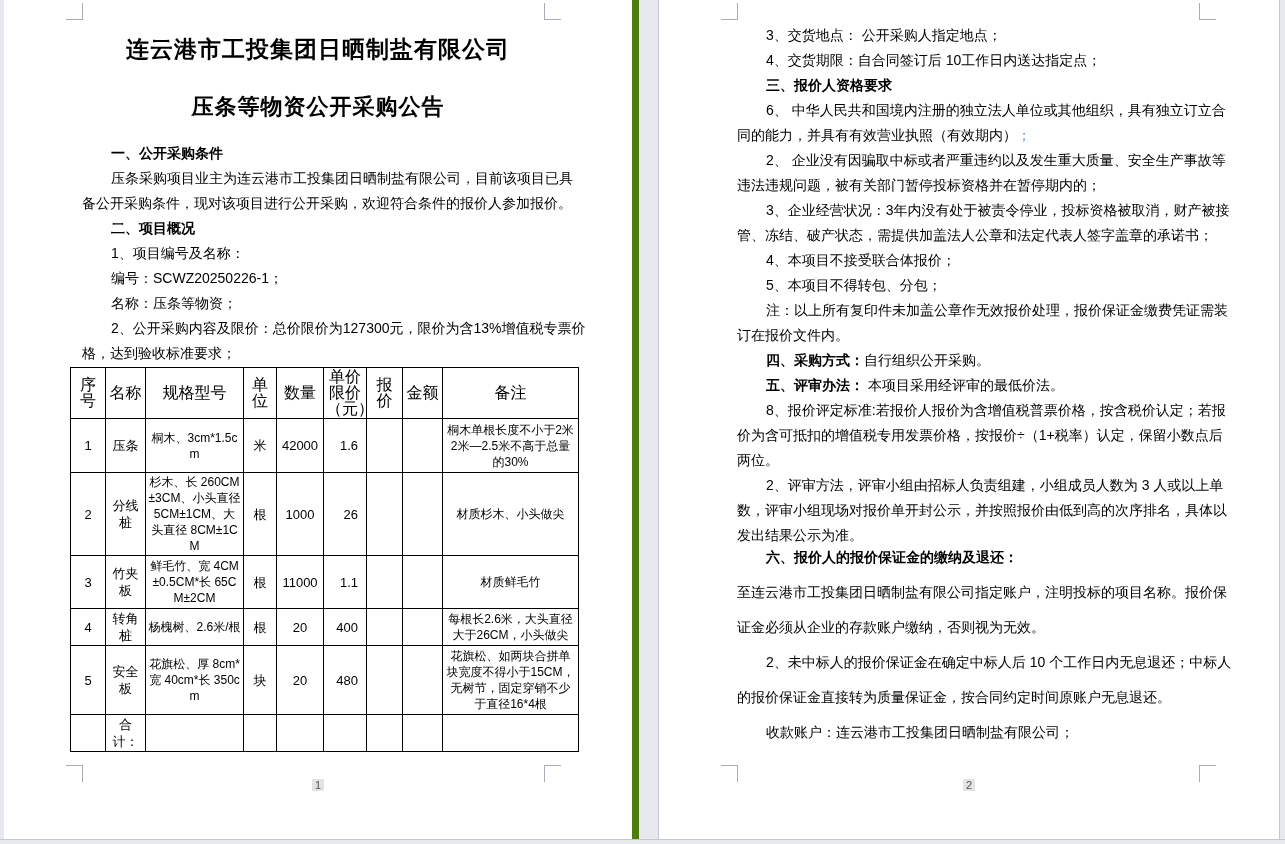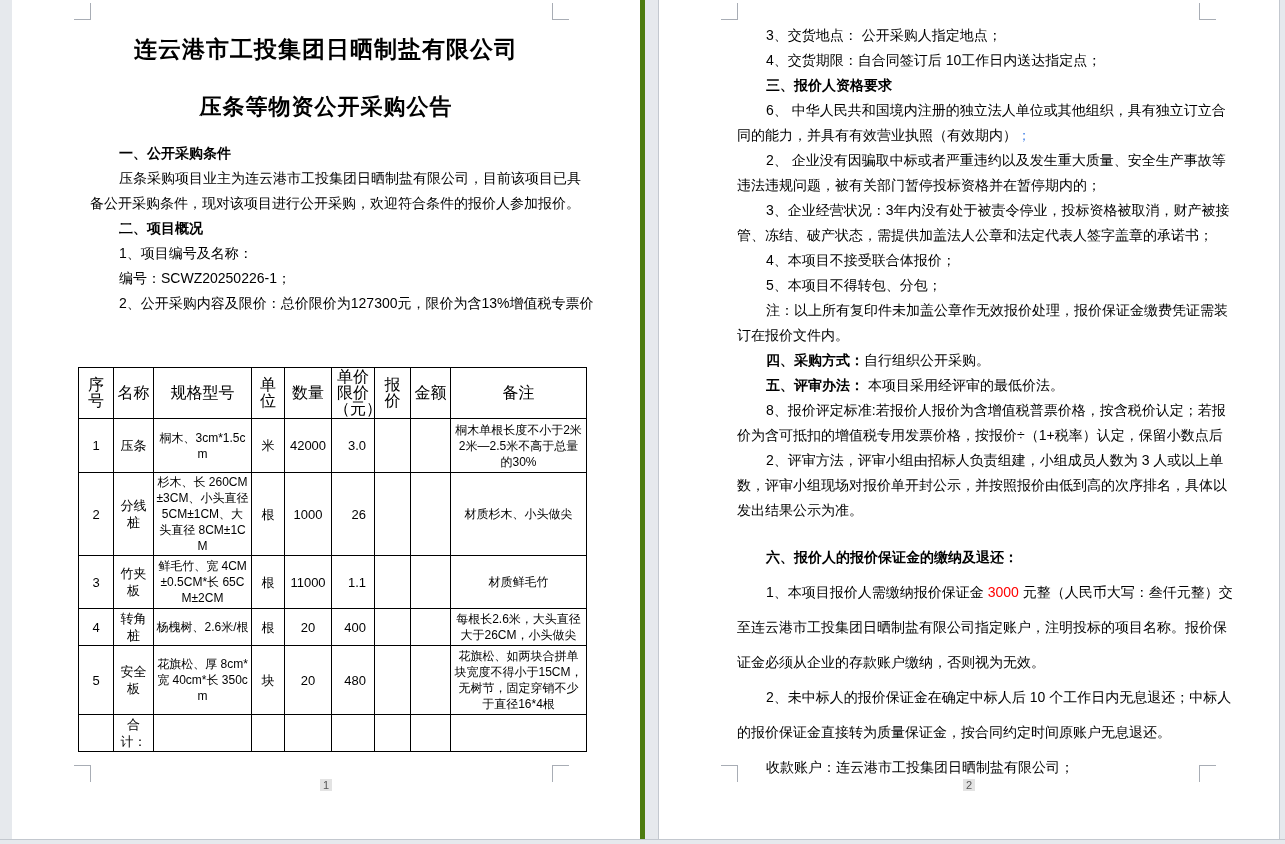--- a/index.html
+++ b/index.html
@@ -1,19 +1,19 @@
 <!DOCTYPE html>
 <html><head>
 <meta charset="utf-8">
 <style>
   html,body{margin:0;padding:0;}
   body{font-family:"Liberation Sans","DejaVu Sans",sans-serif;background:#e6e9ed;}
   #canvas{position:relative;width:1285px;height:844px;overflow:hidden;background:#e6e9ed;}
   .page{position:absolute;top:0;height:839px;background:#ffffff;color:#000;}
-  #page1{left:12px;width:628px;border-right:5px solid #4d7c0f;}
+  #page1{left:4px;width:628px;border-right:7px solid #4d7c0f;}
   #page2{left:658px;width:620px;border-left:1px solid #c3c8cf;border-right:1px solid #c3c8cf;}
   .cm{position:absolute;width:16px;height:16px;border:0 solid #a8adb5;}
   .cm.tl{border-right-width:1px;border-bottom-width:1px;left:62px;top:3px;}
   .cm.tr{border-left-width:1px;border-bottom-width:1px;left:540px;top:3px;}
   .cm.bl{border-right-width:1px;border-top-width:1px;left:62px;top:765px;}
   .cm.br{border-left-width:1px;border-top-width:1px;left:540px;top:765px;}
   .title{position:absolute;left:0;right:0;text-align:center;font-weight:bold;white-space:nowrap;}
   #title1{top:34px;font-size:23px;letter-spacing:1px;}
   #title2{top:92px;font-size:22px;letter-spacing:1px;}
   .bodytext{position:absolute;font-size:14px;white-space:nowrap;}
@@ -47,21 +47,23 @@
     <div class="title" id="title1">连云港市工投集团日晒制盐有限公司</div>
     <div class="title" id="title2">压条等物资公开采购公告</div>
 
     <div class="bodytext" id="p1body">
         <div class="tline ind"><span class="bold">一、公开采购条件</span></div>
         <div class="tline ind"><span>压条采购项目业主为连云港市工投集团日晒制盐有限公司，目前该项目已具</span></div>
         <div class="tline"><span>备公开采购条件，现对该项目进行公开采购，欢迎符合条件的报价人参加报价。</span></div>
         <div class="tline ind"><span class="bold">二、项目概况</span></div>
         <div class="tline ind"><span>1、项目编号及名称：</span></div>
         <div class="tline ind"><span>编号：SCWZ20250226-1；</span></div>
+        <div class="tline ind"><span>名称：压条等物资；</span></div>
         <div class="tline ind"><span>2、公开采购内容及限价：总价限价为127300元，限价为含13%增值税专票价</span></div>
+        <div class="tline"><span>格，达到验收标准要求；</span></div>
       </div>
 
     <table class="ptable">
       <colgroup>
           <col style="width: 35px;">
           <col style="width: 40px;">
           <col style="width: 98px;">
           <col style="width: 33px;">
           <col style="width: 47px;">
           <col style="width: 43px;">
@@ -82,21 +84,21 @@
             <th>备注</th>
           </tr>
         </thead>
       <tbody>
           <tr style="height: 54px;">
             <td class="c0">1</td>
             <td class="c1">压条</td>
             <td class="c2">桐木、3cm*1.5cm</td>
             <td class="c3">米</td>
             <td class="c4">42000</td>
-            <td class="c5">3.0</td>
+            <td class="c5">1.6</td>
             <td class="c6"></td>
             <td class="c7"></td>
             <td class="c8">桐木单根长度不小于2米2米—2.5米不高于总量的30%</td>
           </tr>
           <tr style="height: 68px;">
             <td class="c0">2</td>
             <td class="c1">分线桩</td>
             <td class="c2">杉木、长 260CM±3CM、小头直径 5CM±1CM、大头直径 8CM±1CM</td>
             <td class="c3">根</td>
             <td class="c4">1000</td>
@@ -172,27 +174,27 @@
         <div class="tline ind"><span>3、企业经营状况：3年内没有处于被责令停业，投标资格被取消，财产被接</span></div>
         <div class="tline"><span>管、冻结、破产状态，需提供加盖法人公章和法定代表人签字盖章的承诺书；</span></div>
         <div class="tline ind"><span>4、本项目不接受联合体报价；</span></div>
         <div class="tline ind"><span>5、本项目不得转包、分包；</span></div>
         <div class="tline ind"><span>注：以上所有复印件未加盖公章作无效报价处理，报价保证金缴费凭证需装</span></div>
         <div class="tline"><span>订在报价文件内。</span></div>
         <div class="tline ind"><span class="bold">四、采购方式：</span><span>自行组织公开采购。</span></div>
         <div class="tline ind"><span class="bold">五、评审办法：</span><span> 本项目采用经评审的最低价法。</span></div>
         <div class="tline ind"><span>8、报价评定标准:若报价人报价为含增值税普票价格，按含税价认定；若报</span></div>
         <div class="tline"><span>价为含可抵扣的增值税专用发票价格，按报价÷（1+税率）认定，保留小数点后</span></div>
+        <div class="tline"><span>两位。</span></div>
         <div class="tline ind"><span>2、评审方法，评审小组由招标人负责组建，小组成员人数为 3 人或以上单</span></div>
         <div class="tline"><span>数，评审小组现场对报价单开封公示，并按照报价由低到高的次序排名，具体以</span></div>
         <div class="tline"><span>发出结果公示为准。</span></div>
       </div>
     <div class="bodytext" id="p2bodyB">
         <div class="tline ind"><span class="bold">六、报价人的报价保证金的缴纳及退还：</span></div>
-        <div class="tline ind"><span>1、本项目报价人需缴纳报价保证金 </span><span style="color: rgb(255, 0, 0);">3000</span><span> 元整（人民币大写：叁仟元整）交</span></div>
         <div class="tline"><span>至连云港市工投集团日晒制盐有限公司指定账户，注明投标的项目名称。报价保</span></div>
         <div class="tline"><span>证金必须从企业的存款账户缴纳，否则视为无效。</span></div>
         <div class="tline ind"><span>2、未中标人的报价保证金在确定中标人后 10 个工作日内无息退还；中标人</span></div>
         <div class="tline"><span>的报价保证金直接转为质量保证金，按合同约定时间原账户无息退还。</span></div>
         <div class="tline ind"><span>收款账户：连云港市工投集团日晒制盐有限公司；</span></div>
       </div>
 
     <div class="pagenum"><span>2</span></div>
   </div>
 

